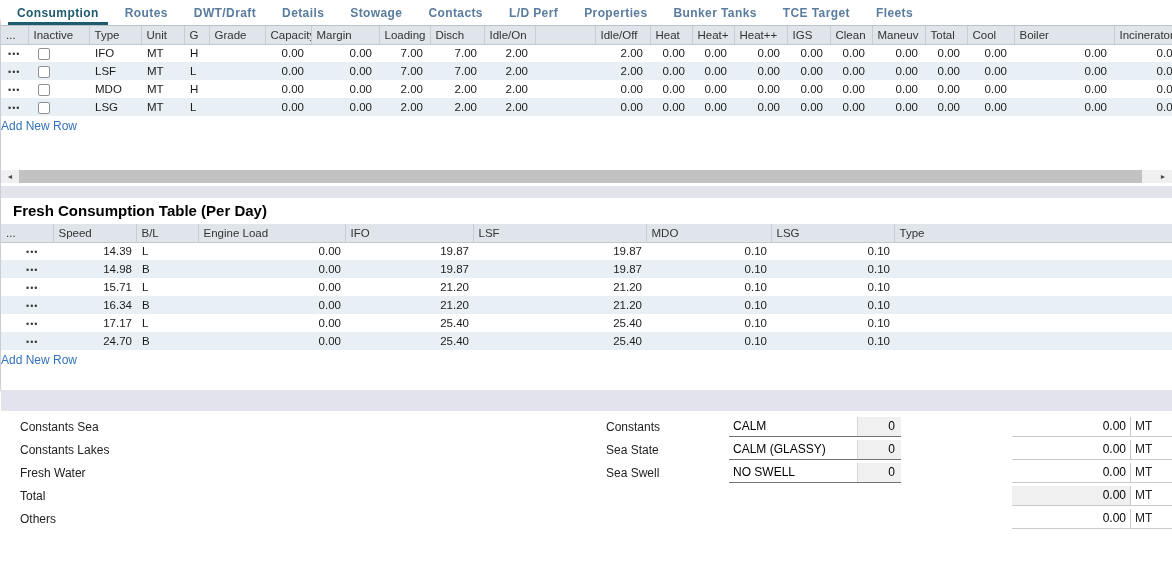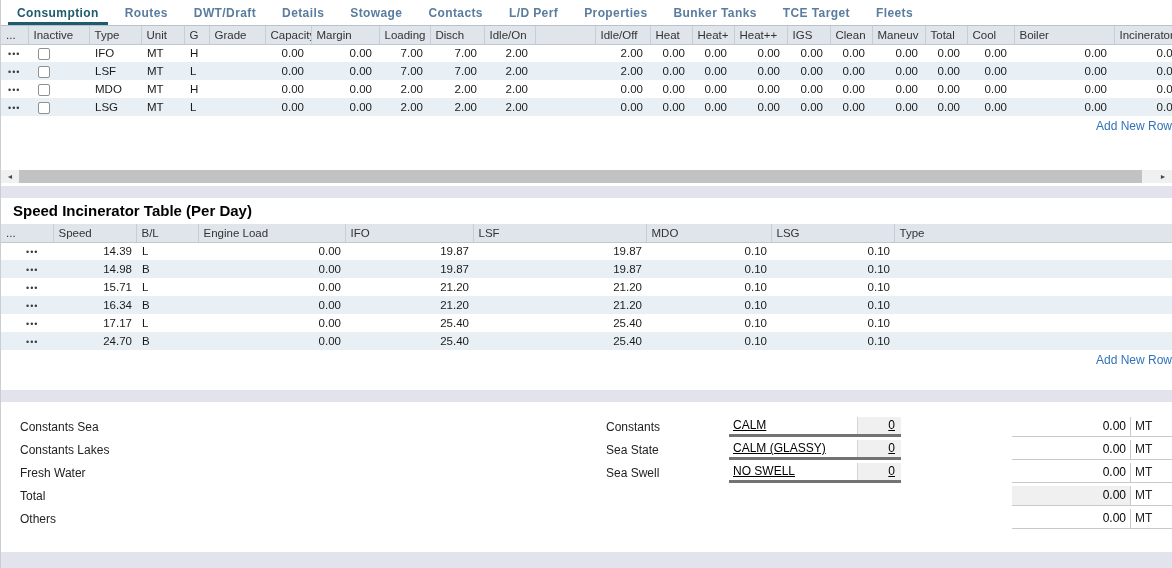--- a/index.html
+++ b/index.html
@@ -1,21 +1,21 @@
 <!DOCTYPE html>
 <html style="--active-tab: #1e5b6e; --inactive-tab: #5a7c9e; --link: #3272b8; --header-bg: #dfe5ea; --alt-row: #e8f0f5; --splitter: #e3e3ed; --scroll-thumb: #c2c2c2; --readonly-bg: #f0f0f0;"><head>
 <meta charset="utf-8">
 <style>
   * { box-sizing: border-box; }
   html,body { margin:0; padding:0; }
   body {
     width:1172px; height:568px; overflow:hidden; background:#fff;
     font-family:"Liberation Sans", sans-serif; position:relative;
   }
-  .app { width:1172px; height:568px; border-left:1px solid #c9cdd5; position:relative; }
+  .app { width:1172px; height:411px; border-left:1px solid #c9cdd5; position:relative;border-radius:25px; }
 
   
   .tabbar { height:26px; border-bottom:1px solid #b9c1c9; display:flex; align-items:stretch; padding-left:3px; background:#fff; }
   .tab { display:flex; align-items:center; padding:0 13px; font-size:12px; font-weight:bold;
          color:var(--inactive-tab,#5a7c9e); letter-spacing:.4px; position:relative; cursor:pointer; white-space:nowrap; }
   .tab.active { color:var(--active-tab,#1e5b6e); }
   .tab.active::after { content:""; position:absolute; left:4px; right:4px; bottom:0; height:3px;
          background:var(--active-tab,#1e5b6e); }
 
   
@@ -30,21 +30,21 @@
   .grid td { height:18px; font-size:11.5px; color:#1b1b1b; white-space:nowrap; overflow:hidden; padding:0; }
   .grid tr.alt td { background:var(--alt-row,#e8f0f5); }
   .grid td.num { text-align:right; padding-right:7px; }
   #grid2 td.num { padding-right:4px; }
   .grid td.txt { padding-left:6px; }
   .ellip { color:#3c3c3c; font-size:9px; letter-spacing:1px; padding-left:7px; cursor:pointer; }
   #grid2 .ellip { padding-left:25px; }
   .cb { width:12px; height:12px; border:1px solid #909090; border-radius:2px; background:#fff;
         display:inline-block; margin-left:10px; margin-top:3px; cursor:pointer; }
 
-  .addrow { height:19px; text-align:right; }
+  .addrow { height:19px; text-align:left; }
   .addlink { font-size:12px; color:var(--link,#3272b8); cursor:pointer; }
 
   .spacer35 { height:35px; } .gap3 { height:3px; } .gap21 { height:21px; }
 
   
   .hscroll { height:13px; background:#f0f0f0; display:flex; }
   .sarrow { width:18px; font-size:7px; color:#4a4a4a; display:flex; align-items:center; justify-content:center; cursor:pointer; }
   .strack { flex:1; position:relative; }
   .sthumb { position:absolute; top:0; bottom:0; left:0; right:12px; background:var(--scroll-thumb,#c2c2c2); cursor:grab; }
 
@@ -61,21 +61,21 @@
   .fleft { margin-left:19px; }
   .flabel { width:104px; font-size:12px; color:#222; }
   .finput { width:160px; display:flex; align-items:stretch; border-bottom:1px solid #c9c9c9; height:20px; }
   .fvalue { width:118px; text-align:right; padding-right:4px; font-size:12px; color:#000;
             display:flex; align-items:center; justify-content:flex-end; }
   .funit  { border-left:1px solid #c9c9c9; padding-left:4px; font-size:12px; color:#222; flex:1;
             display:flex; align-items:center; }
   .finput.ro .fvalue { background:var(--readonly-bg,#f0f0f0); }
   .fright { position:absolute; left:605px; top:0; }
   .rlabel { width:123px; font-size:12px; color:#222; }
-  .rinput { width:172px; display:flex; border-bottom:3px solid #737373; height:20px; cursor:pointer;text-decoration:underline; }
+  .rinput { width:172px; display:flex; border-bottom:1px solid #737373; height:20px; cursor:pointer; }
   .rvalue { flex:1; padding-left:4px; font-size:12px; display:flex; align-items:center; color:#000; }
   .rlevel { width:44px; background:var(--readonly-bg,#f0f0f0); border-left:1px solid #d5d5d5; font-size:12px;
             display:flex; align-items:center; justify-content:flex-end; padding-right:6px; color:#000; }
 
   .bottombar { position:absolute; left:0; right:0; bottom:0; height:16px; background:var(--splitter,#e3e3ed); }
 </style>
 </head>
 <body>
 
 <div class="app">
@@ -263,21 +263,21 @@
     <div class="strack">
       <div class="sthumb"></div>
     </div>
     <div class="sarrow">►</div>
   </div>
 
   <div class="gap3"></div>
   <div class="splitter"></div>
 
   <div class="sechead">
-    <h2 class="sect">Speed Incinerator Table (Per Day)</h2>
+    <h2 class="sect">Fresh Consumption Table (Per Day)</h2>
   </div>
   <div class="gridwrap">
     <table class="grid" id="grid2">
         <colgroup>
           <col style="width: 52px;">
           <col style="width: 83px;">
           <col style="width: 62px;">
           <col style="width: 147px;">
           <col style="width: 128px;">
           <col style="width: 173px;">

